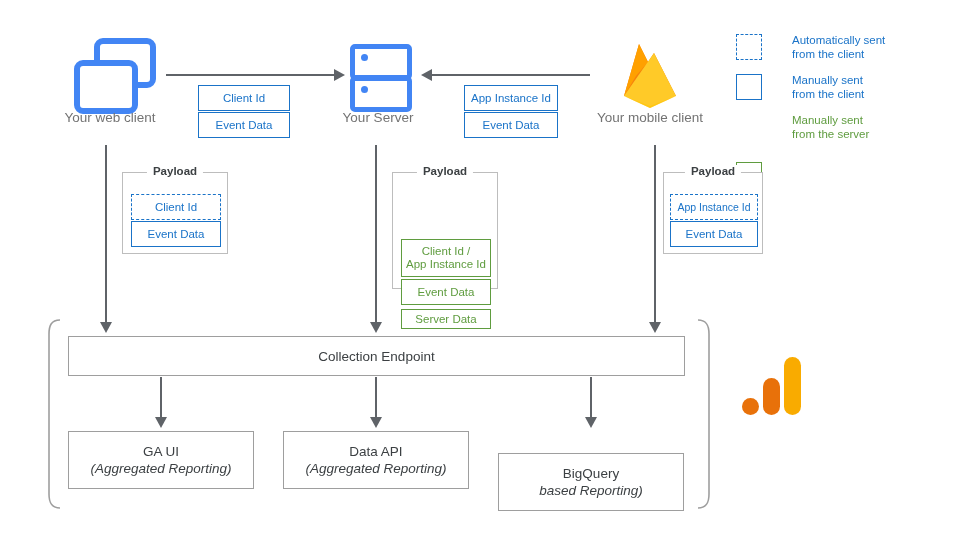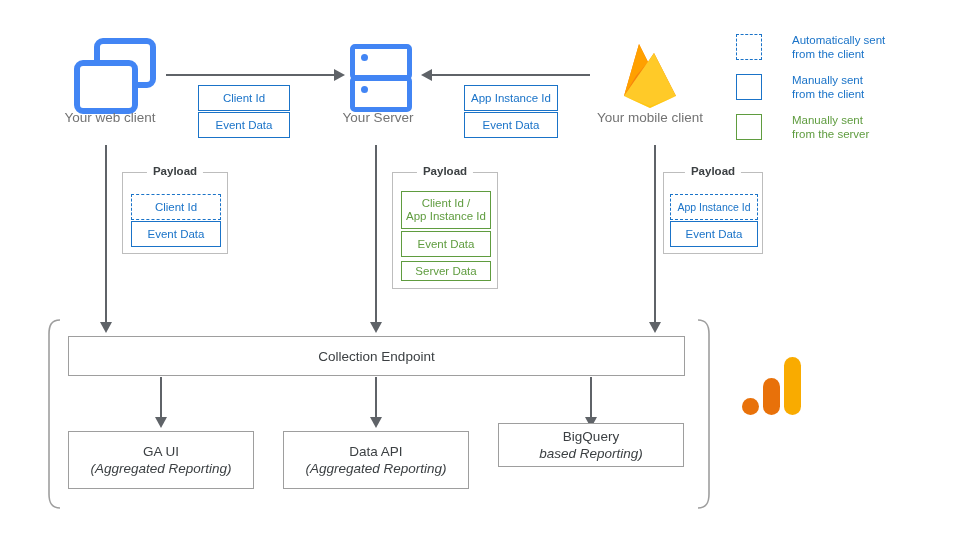--- a/index.html
+++ b/index.html
@@ -28,21 +28,21 @@
   .chip{
     border:1.3px solid #1a73c8;
     color:#1a73c8;
     font-size:11.5px;
     display:flex;align-items:center;justify-content:center;
     text-align:center;
     background:#fff;
     line-height:13px;
   }
   .chip.dashed{border-style:dashed;}
-  .chip.green{border-color:#5f9c3f;color:#5f9c3f;}
+  .chip.green{border-color:#5f9c3f;color:#5f9c3f;margin-top:48px;}
 
   
   .payload{
     border:1.2px solid #bdbdbd;
     background:#fff;
   }
   .payload-title{
     position:absolute;
     top:-8px;left:50%;transform:translateX(-50%);
     background:#fff;
@@ -227,21 +227,21 @@
   <div class="abs plain-box" style="left:68px;top:431px;width:186px;height:58px;">
     <div>GA UI</div>
     <div class="sub">(Aggregated Reporting)</div>
   </div>
 
   <div class="abs plain-box" style="left:283px;top:431px;width:186px;height:58px;">
     <div>Data API</div>
     <div class="sub">(Aggregated Reporting)</div>
   </div>
 
-  <div class="abs plain-box" style="left:498px;top:423px;width:186px;height:44px;">
+  <div class="abs plain-box" style="left:498px;top:453px;width:186px;height:58px;">
     <div>BigQuery</div>
     <div class="sub">based Reporting)</div>
   </div>
 
   <div class="abs" style="left:742px;top:357px;width:56px;height:60px;">
     <div class="ga-circle" style="left:0;top:41px;width:17px;height:17px;"></div>
     <div class="ga-bar-mid" style="left:21px;top:21px;width:17px;height:37px;"></div>
     <div class="ga-bar-tall" style="left:42px;top:0;width:17px;height:58px;"></div>
   </div>
   <div class="abs ga-infra-label" style="left:690px;top:425px;width:160px;">

